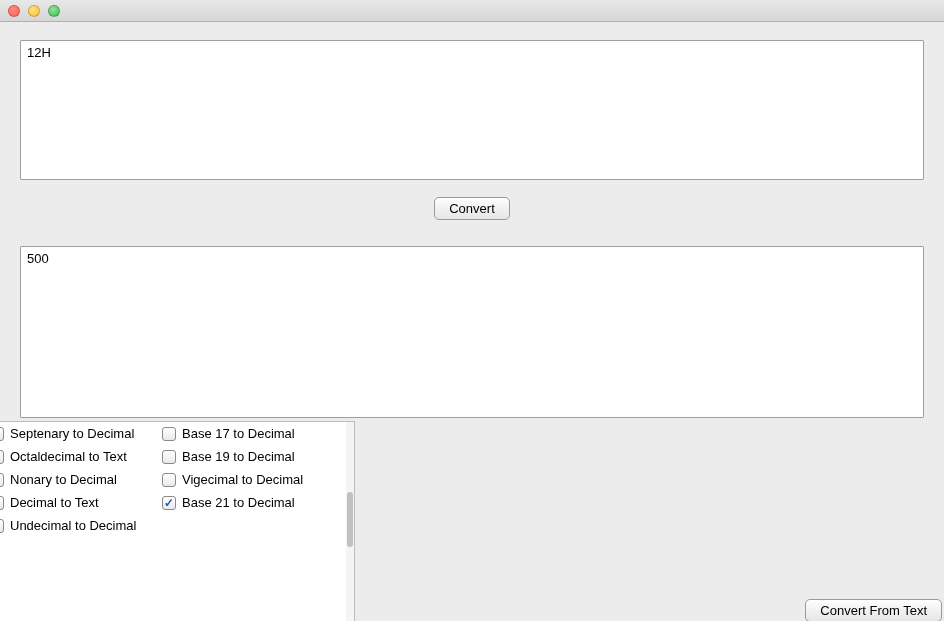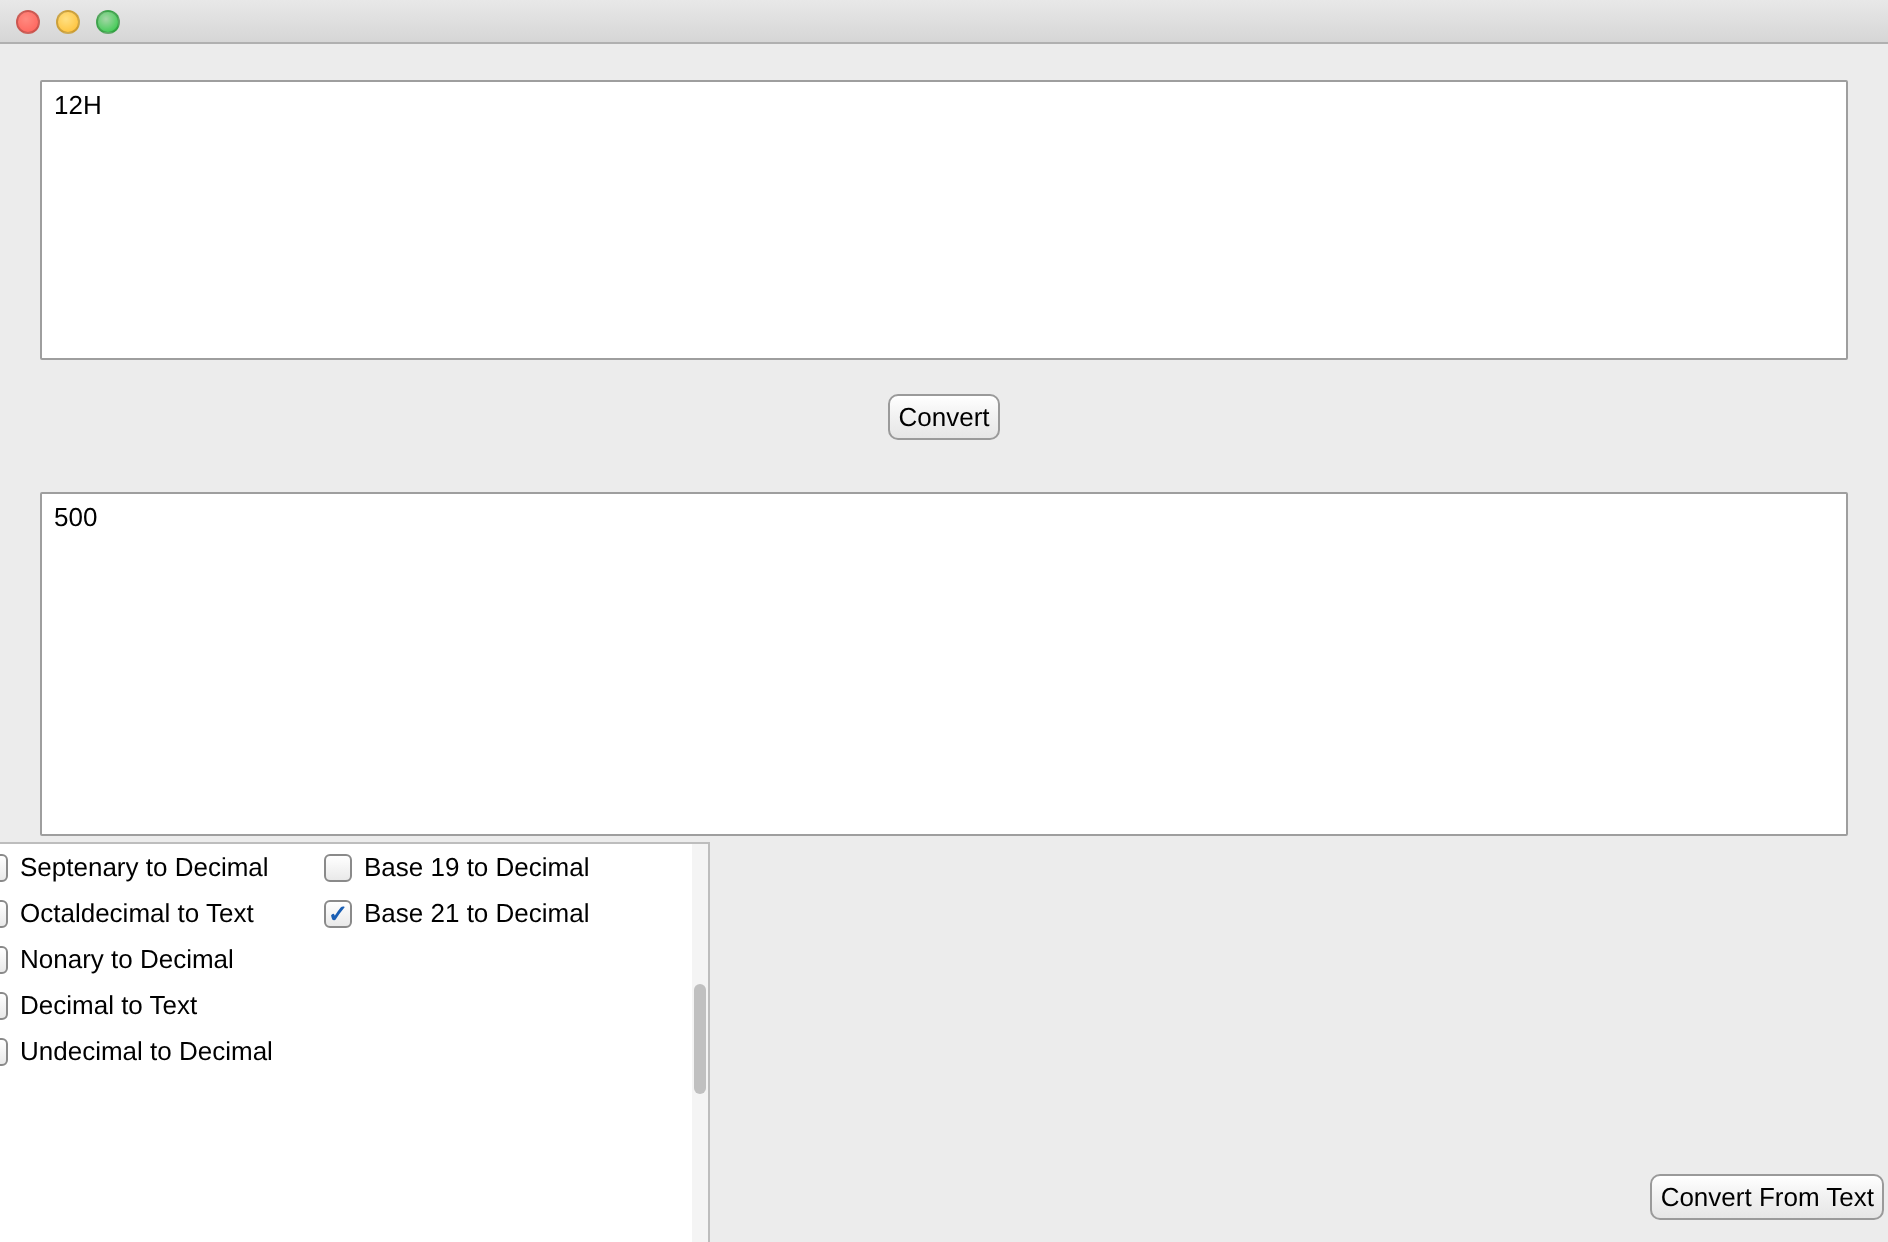--- a/index.html
+++ b/index.html
@@ -55,21 +55,21 @@
 
     .convert-row {
       display: flex;
       justify-content: center;
       margin: 14px 0 26px 0;
     }
 
     .aqua-btn {
       font-family: "Lucida Grande", "Helvetica Neue", Arial, sans-serif;
       font-size: 13px;
-      padding: 3px 4px;
+      padding: 3px 14px;
       border: 1px solid #9a9a9a;
       border-radius: 5px;
       background: linear-gradient(to bottom, #ffffff 0%, #f2f2f2 45%, #e6e6e6 100%);
       box-shadow: 0 1px 0 rgba(255,255,255,0.6) inset;
       color: #000;
       cursor: default;
     }
 
     .lower {
       display: flex;
@@ -180,21 +180,21 @@
       border-radius: 3px;
     }
 
     .right-pane {
       flex: 1;
       position: relative;
     }
     .convert-from-text-wrap {
       position: absolute;
       right: 2px;
-      top: 166px;
+      top: 178px;
     }
   </style>
 </head>
 <body>
 
 <div class="titlebar">
   <div class="traffic-light traffic-close"></div>
   <div class="traffic-light traffic-min"></div>
   <div class="traffic-light traffic-zoom"></div>
 </div>
@@ -243,21 +243,29 @@
         </div>
       </div>
 
       <div class="col col-b">
         <div class="chk-row cut">
           <span class="chk"></span>
           <span class="chk-label">Hexadecimal to Text</span>
         </div>
         <div class="chk-row">
           <span class="chk"></span>
+          <span class="chk-label">Base 17 to Decimal</span>
+        </div>
+        <div class="chk-row">
+          <span class="chk"></span>
           <span class="chk-label">Base 19 to Decimal</span>
+        </div>
+        <div class="chk-row">
+          <span class="chk"></span>
+          <span class="chk-label">Vigecimal to Decimal</span>
         </div>
         <div class="chk-row">
           <span class="chk checked"></span>
           <span class="chk-label">Base 21 to Decimal</span>
         </div>
       </div>
 
     </div>
 
     <div class="options-vscroll">

